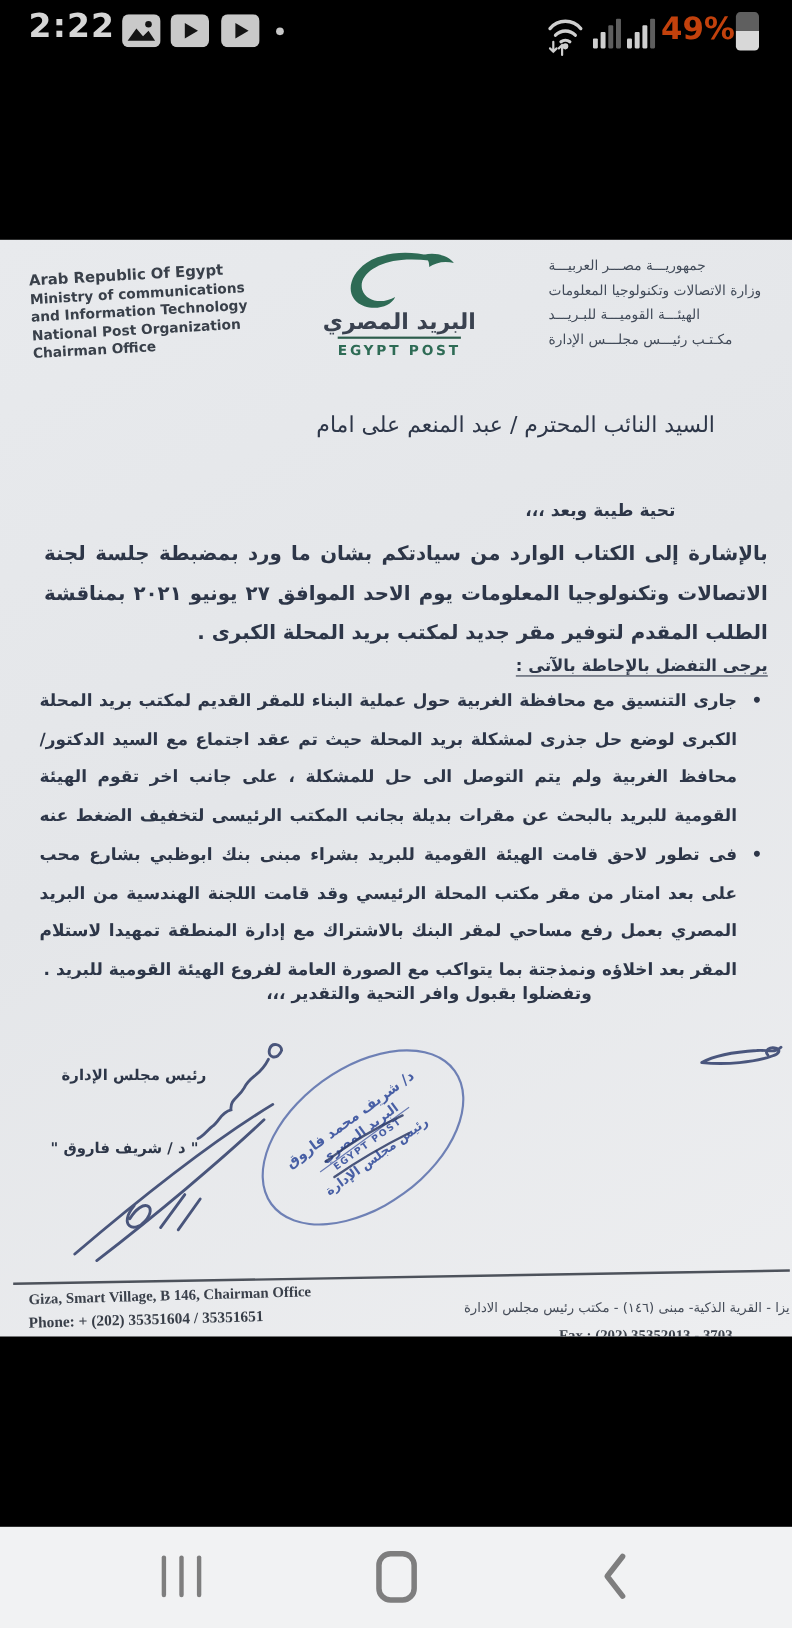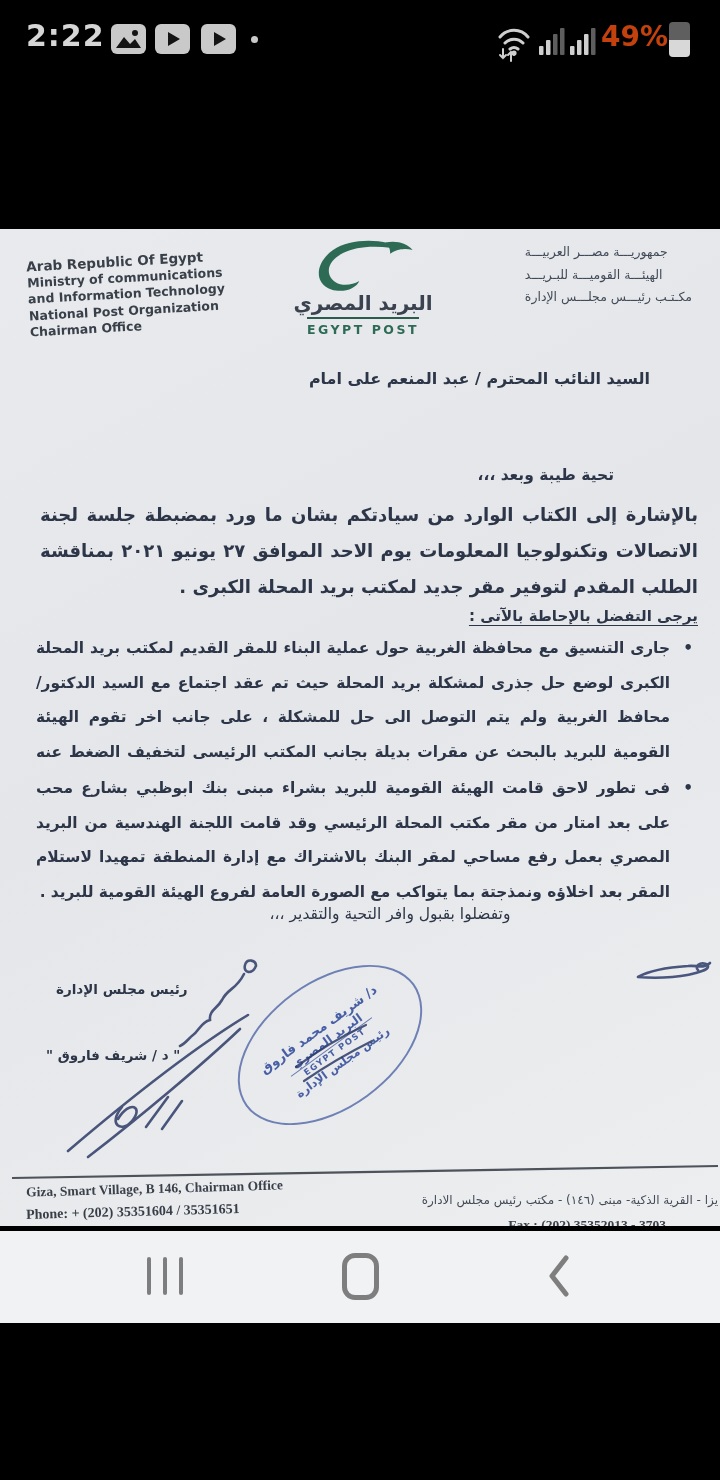--- a/index.html
+++ b/index.html
@@ -1,18 +1,18 @@
 <!DOCTYPE html>
 <html style="--ink: #2d3648; --logo_green: #2e6b55; --stamp_blue: #3f57a0; --paper: #e8eaed;"><head>
 <meta charset="utf-8">
 <style>
   *{margin:0;padding:0;box-sizing:border-box}
   html,body{background:#000}
   body{font-family:"DejaVu Sans",sans-serif}
-  .screen{position:relative;width:720px;height:1312px;background:#000;overflow:hidden;margin:11px auto}
+  .screen{position:relative;width:720px;height:1480px;background:#000;overflow:hidden;margin:0 auto}
 
   
   .statusbar{position:absolute;top:0;left:0;right:0;height:58px;background:#000}
   .sb-time{position:absolute;left:26px;top:7px;font-size:30px;font-weight:bold;color:#d6d6d6;letter-spacing:1px}
   .sb-ico{position:absolute;top:13px}
   .sb-gallery{left:111px}.sb-play1{left:155px}.sb-play2{left:201px}
   .sb-dot{position:absolute;left:251px;top:25px;width:7px;height:7px;border-radius:50%;background:#c9c9c9}
   .sb-wifi{position:absolute;left:494px;top:9px}
   .sb-sig1{position:absolute;left:539px;top:12px}
   .sb-sig2{position:absolute;left:570px;top:12px}
@@ -29,33 +29,33 @@
   .hdr-en{position:absolute;left:28px;top:24px;font-size:12.5px;font-weight:bold;color:#39404a;
           line-height:16.5px;transform:rotate(-3.2deg)}
   .hdr-en .l0{font-size:13.5px}
   .hdr-ar{position:absolute;right:28px;top:12px;text-align:left;font-size:12.5px;font-weight:normal;
           color:#424b59;line-height:22.5px}
   .logo{position:absolute;left:288px;top:8px;width:150px;text-align:center}
   .logo-ar{font-size:20px;font-weight:bold;color:#3a4250;margin-top:-8px}
   .logo-en{display:inline-block;margin-top:2px;padding-top:3px;border-top:2px solid #2c5d4c;
            font-size:12.5px;font-weight:bold;letter-spacing:2.5px;color:var(--logo_green,#2e6b55)}
 
-  .addr1{position:absolute;right:70px;top:140px;font-size:16px;font-weight:bold}
+  .addr1{position:absolute;right:70px;top:156px;font-size:20px;font-weight:normal}
   .addr2{position:absolute;right:155px;top:189px;font-size:15px;font-weight:bold}
   .salut{position:absolute;right:106px;top:237px;font-size:15.5px;font-weight:bold}
   .intro{position:absolute;right:22px;top:268px;width:658px;max-height:110px;overflow:hidden;
          font-size:18px;font-weight:bold;line-height:36px;text-align:justify}
   .heading{position:absolute;right:22px;top:378px;font-size:15px;font-weight:bold;
            text-decoration:underline;text-underline-offset:4px}
   .bullets{position:absolute;right:22px;top:402px;width:662px;list-style:none}
   .bullets li{position:relative;padding-right:28px;font-size:15.4px;font-weight:bold;
               line-height:34.5px;text-align:justify;max-height:140px;overflow:hidden}
   .bullets li::before{content:"•";position:absolute;right:5px;top:0}
   .closing{position:absolute;left:100px;right:40px;top:676px;text-align:center;
-           font-size:15.5px;font-weight:normal}
+           font-size:15.5px;font-weight:bold}
   .sig-title{position:absolute;left:56px;top:752px;font-size:13.5px;font-weight:bold}
   .sig-name{position:absolute;left:46px;top:818px;font-size:13.5px;font-weight:bold}
 
   .stamp{position:absolute;left:226px;top:752px;width:208px;height:128px;transform:rotate(-36deg);
          border:2.5px solid rgba(63,87,160,.72);border-radius:50%;
          display:flex;flex-direction:column;align-items:center;justify-content:center;
          color:rgba(58,82,158,.92)}
   .stamp .s1{font-size:13px;font-weight:bold}
   .stamp .s2{font-size:12px;font-weight:bold;border-bottom:1.5px solid rgba(58,82,158,.75);padding:0 8px}
   .stamp .s3{font-size:8.5px;font-weight:bold;letter-spacing:1.5px}
@@ -165,20 +165,21 @@
       <svg width="120" height="58" viewBox="0 0 120 62">
         <path d="M103 13 C86 2 48 0 28 14 C8 28 8 50 26 56 C38 60 52 56 56 47 C44 54 28 52 24 40 C20 26 38 13 62 11 C78 9.5 92 12 103 13 Z" fill="#2e6b55"></path>
         <path d="M84 6 C95 3 108 7 113 14 C104 11.5 95 13.5 89 18 C89.5 13 87 9 84 6 Z" fill="#2e6b55"></path>
       </svg>
       <div class="logo-ar ar">البريد المصري</div>
       <div class="logo-en">EGYPT POST</div>
     </div>
 
     <div class="hdr-ar">
       <div>جمهوريـــة مصـــر العربيـــة</div>
+      <div>وزارة الاتصالات وتكنولوجيا المعلومات</div>
       <div>الهيئـــة القوميـــة للبـريـــد</div>
       <div>مكـتـب رئيـــس مجلـــس الإدارة</div>
     </div>
 
     <div class="addr1">السيد النائب المحترم / عبد المنعم على امام</div>
     <div class="salut">تحية طيبة وبعد ،،،</div>
 
     <div class="intro">بالإشارة إلى الكتاب الوارد من سيادتكم بشان ما ورد بمضبطة جلسة لجنة الاتصالات وتكنولوجيا المعلومات يوم الاحد الموافق ٢٧ يونيو ٢٠٢١ بمناقشة الطلب المقدم لتوفير مقر جديد لمكتب بريد المحلة الكبرى .</div>
     <div class="heading">يرجى التفضل بالإحاطة بالآتى :</div>
     <ul class="bullets">

